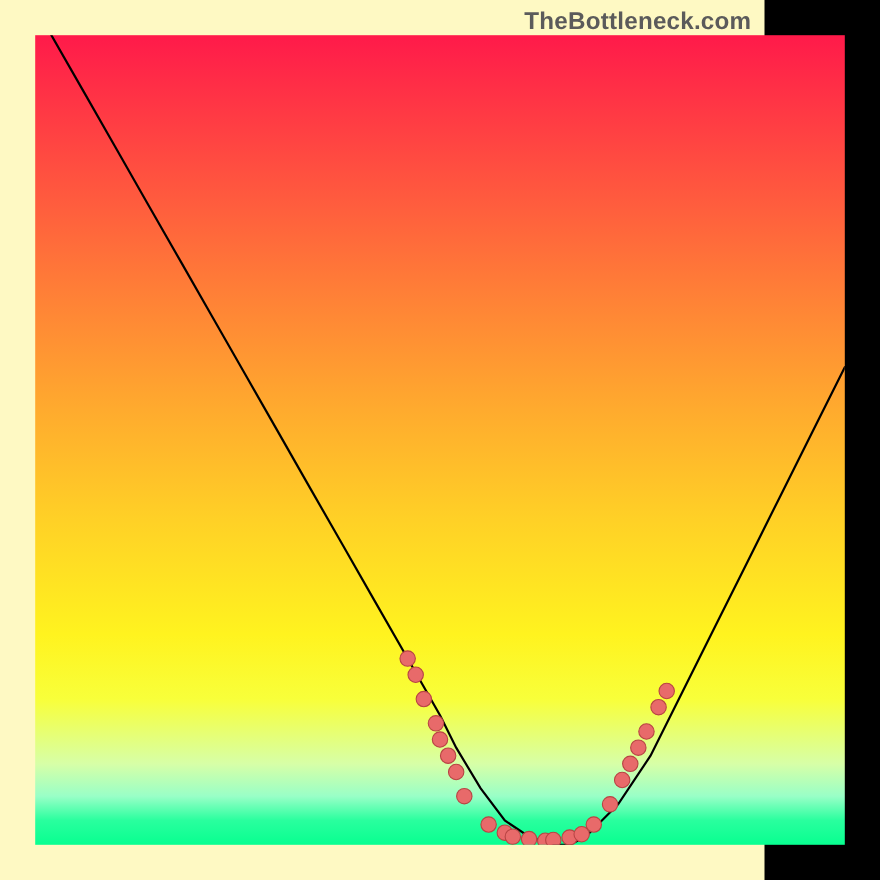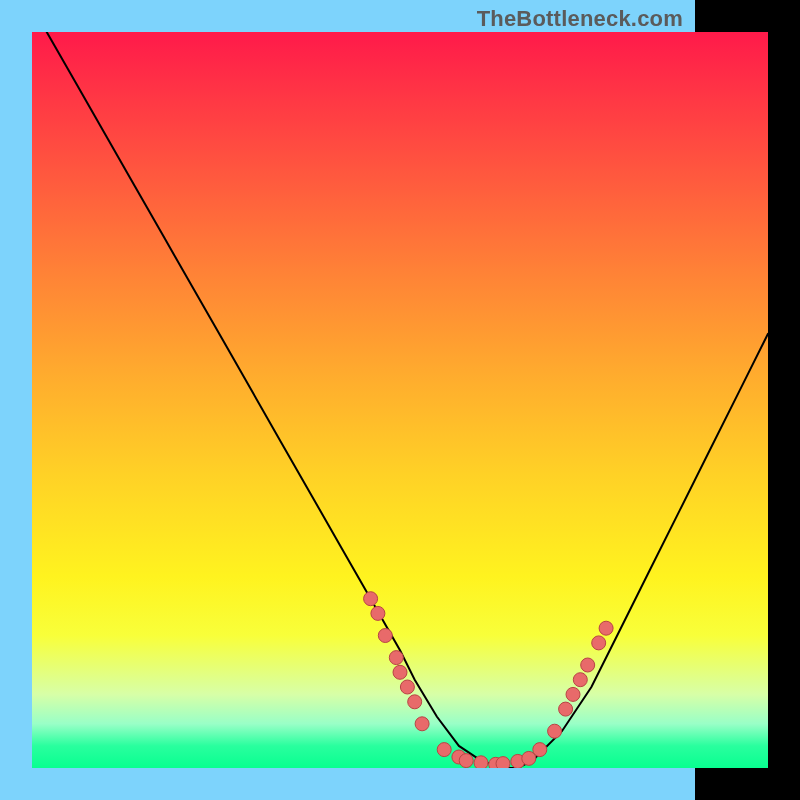--- a/index.html
+++ b/index.html
@@ -1,21 +1,21 @@
 <!DOCTYPE html>
 <html><head>
 <meta charset="utf-8">
 <style>
   * { margin: 0; padding: 0; box-sizing: border-box; }
   html, body { width: 800px; height: 800px; background: #000; overflow: hidden; }
   .container {
     position: relative;
     width: 695px;
     height: 800px;
-    background: #7dd3fc;
+    background: #fef9c3;
   }
   .watermark {
     position: absolute;
     top: 6px;
     right: 12px;
     font-family: Arial, Helvetica, sans-serif;
     font-size: 22px;
     font-weight: bold;
     color: #5b5b5b;
     letter-spacing: 0.2px;

